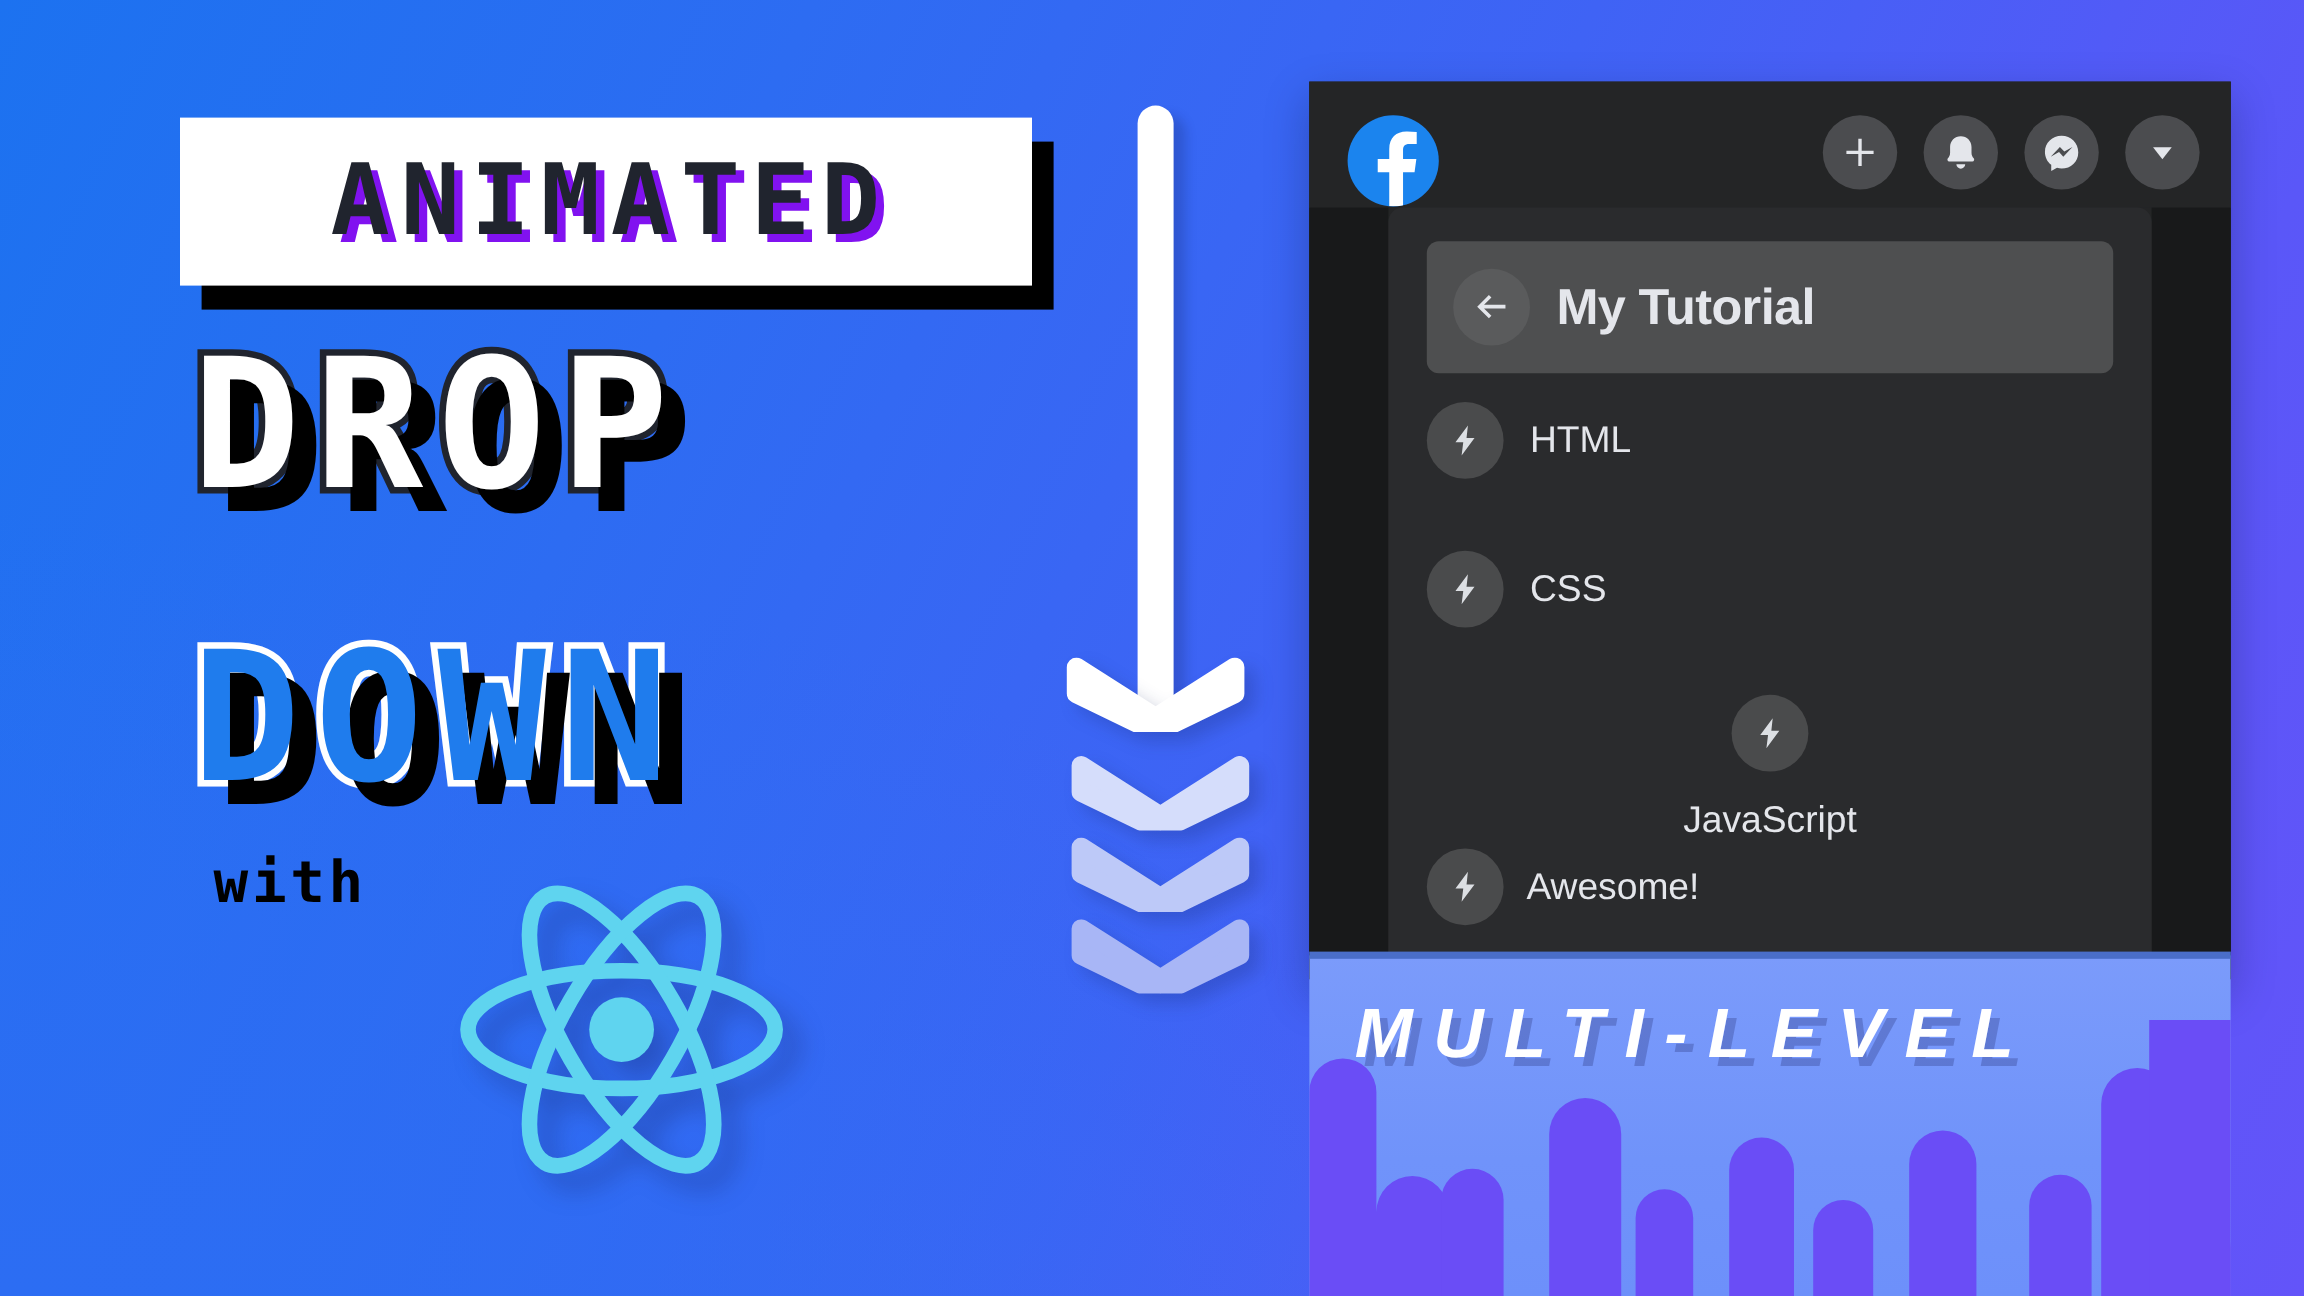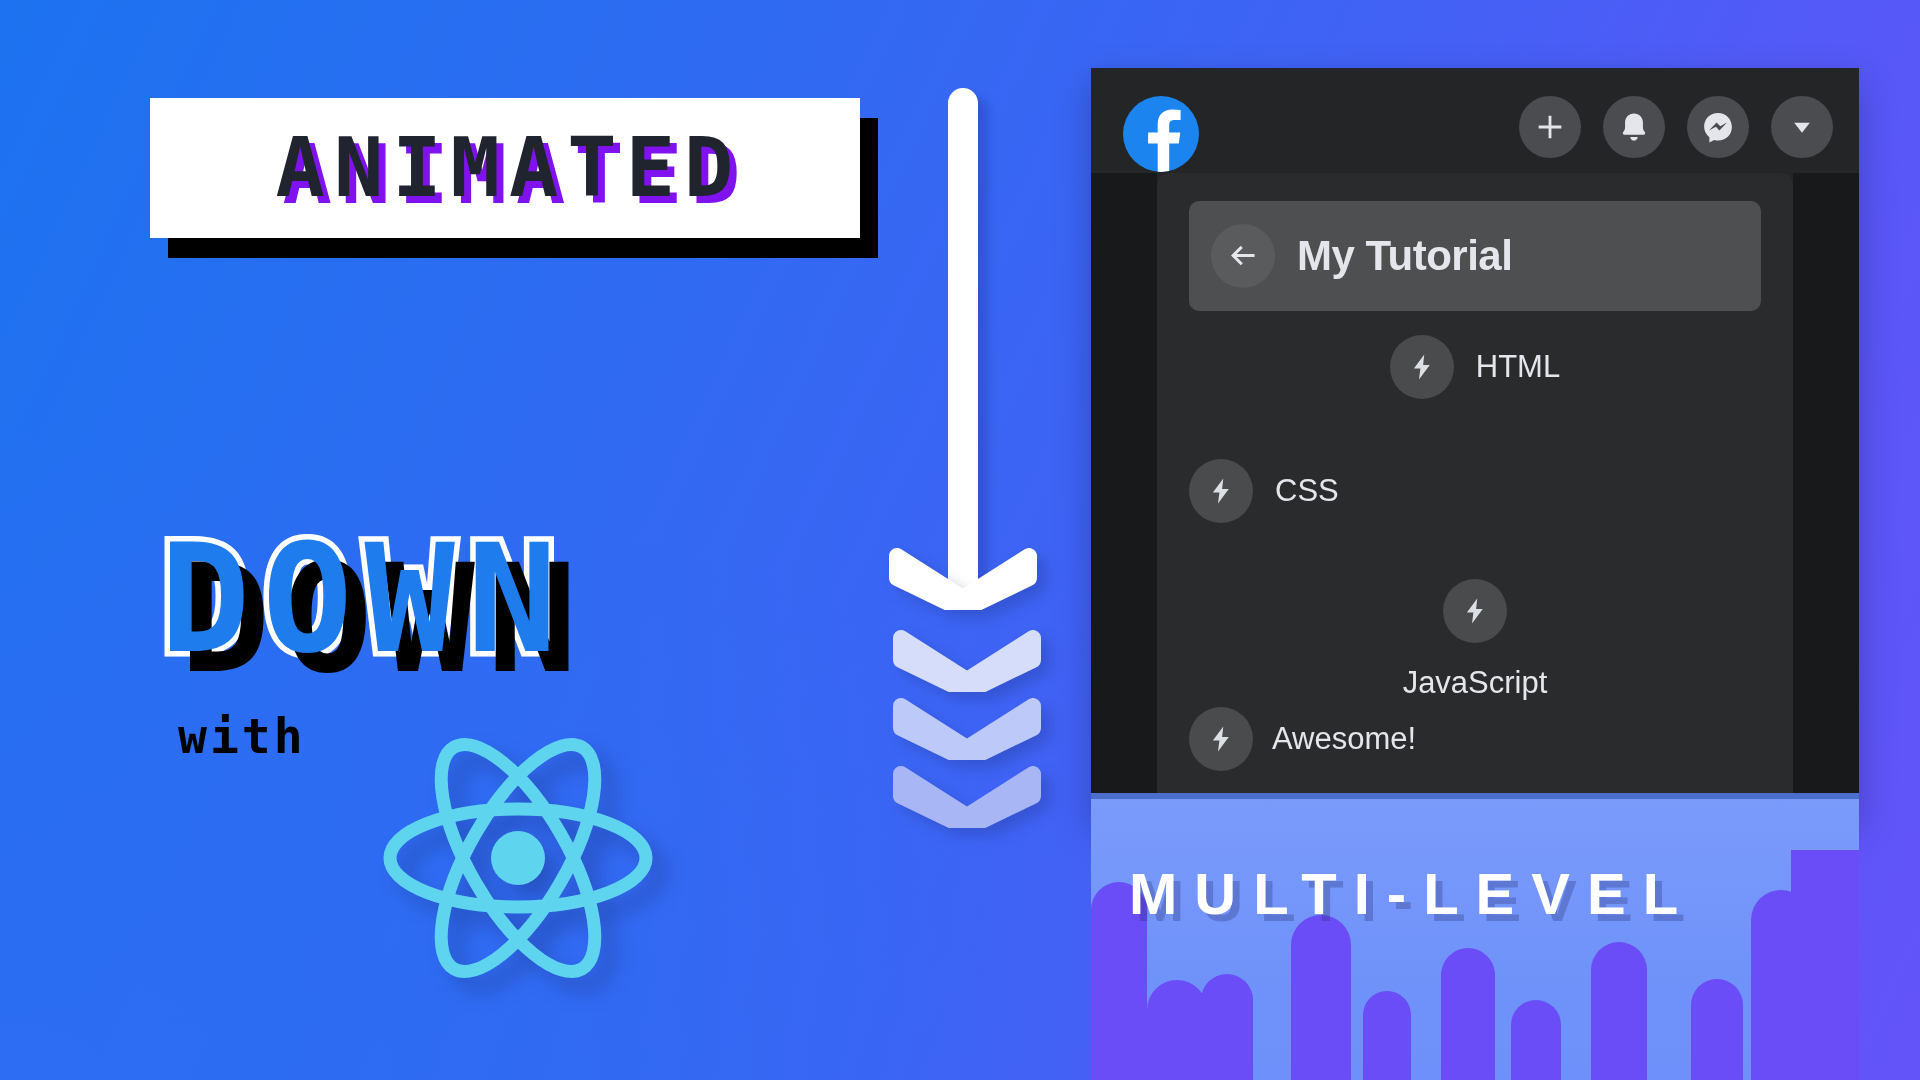--- a/index.html
+++ b/index.html
@@ -162,58 +162,60 @@
   }
   .dd-bolt{
     width:64px;height:64px;border-radius:50%;background:#4a4b4c;
     display:flex;align-items:center;justify-content:center;flex:0 0 auto;
   }
   .dd-bolt svg{width:30px;height:30px;fill:#dcdfe3;display:block;}
   .dd-label{
     color:#e4e6eb;font-size:31px;font-weight:400;
     font-family:"Liberation Sans",sans-serif;
   }
-  #item-0{top:158px;justify-content:center;}
+  #item-0{top:158px;}
   #item-1{top:282px;}
   #item-2{top:406px;flex-direction:column;}
   #item-3{top:530px;gap:19px;}
 
   
   #drip-panel{
     position:absolute;left:1091px;top:796px;width:768px;height:284px;
     z-index:8;
     overflow:hidden;
   }
   #drip-bg{
     position:absolute;inset:0;
     background:linear-gradient(180deg,#7b9bfb 0%,#7093fa 60%,#6d90fa 100%);
   }
   #drip-svg{position:absolute;left:0;bottom:0;width:768px;height:230px;}
   #multi-level{
-    position:absolute;left:38px;top:64px;
+    position:absolute;left:38px;top:32px;
     color:#ffffff;font-size:58px;font-weight:700;letter-spacing:17px;
     font-family:"Liberation Sans",sans-serif;
     text-shadow:7px 7px 0 rgba(40,50,120,0.30);
     z-index:3;
+    font-style:italic;
   }
   #panel-thinline{
     position:absolute;left:1091px;top:793px;width:768px;height:6px;
     background:#4a6ec9;z-index:9;
   }
 </style>
 </head>
 <body>
 
 <div id="stage">
 
   <div id="animated-banner-shadow"></div>
   <div id="animated-banner">
     <div id="animated-text" class="pixel">ANIMATED</div>
   </div>
 
+  <div id="drop-text">DROP</div>
   <div id="down-text">DOWN</div>
   <div id="with-text">with</div>
 
   <div id="react-logo">
     <svg viewBox="0 0 292 280" xmlns="http://www.w3.org/2000/svg">
       <g fill="none" stroke="#5fd4ef" stroke-width="13">
         <ellipse cx="146" cy="140" rx="128" ry="49"></ellipse>
         <ellipse cx="146" cy="140" rx="128" ry="49" transform="rotate(60 146 140)"></ellipse>
         <ellipse cx="146" cy="140" rx="128" ry="49" transform="rotate(120 146 140)"></ellipse>
       </g>

